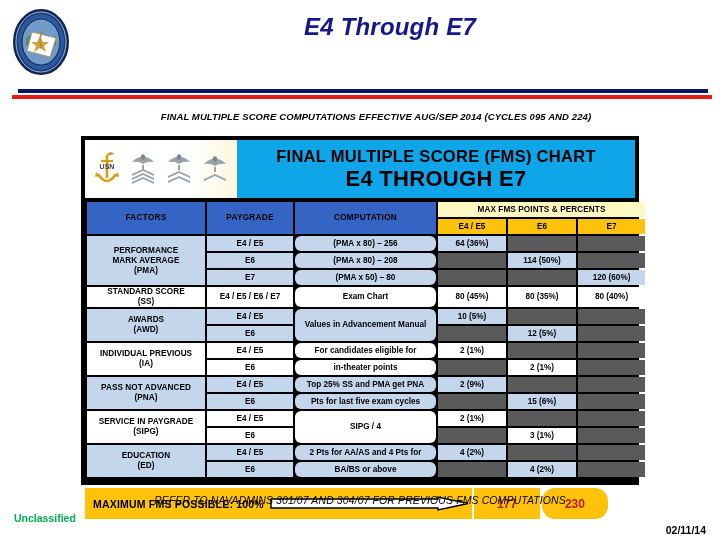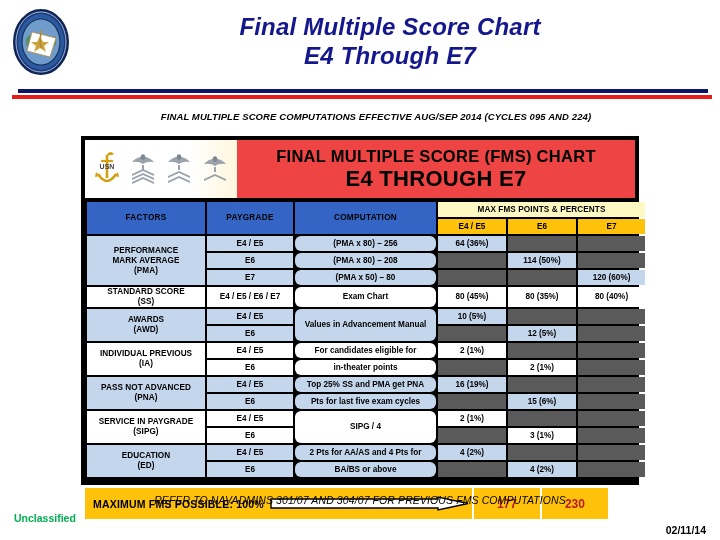--- a/index.html
+++ b/index.html
@@ -91,21 +91,21 @@
     background: #000000;
     border: 1px solid #000000;
     box-sizing: border-box;
     padding: 3px;
   }
 
   
   #chart-banner {
     height: 58px;
     display: flex;
-    background: #ef4444;
+    background: #0ea5e9;
     position: relative;
   }
   #rank-insignia {
     width: 152px;
     background: linear-gradient(to right, #ffffff 70%, #fff6dd 100%);
     display: flex;
     align-items: center;
     justify-content: space-around;
     padding: 0 4px;
     box-sizing: border-box;
@@ -216,21 +216,21 @@
   .max-val-cell {
     background: #ffc20a;
     display: flex;
     align-items: center;
     justify-content: center;
     font-size: 12px;
     font-weight: bold;
     color: #b91c1c;
   }
   .mv1 { flex: 0 0 66px; }
-  .mv2 { flex: 0 0 66px; }
+  .mv2 { flex: 0 0 66px; border-radius: 13px; }
   .mv3 { flex: 0 0 65px; }
 
   
   #refer-note {
     position: absolute;
     left: 0;
     right: 0;
     top: 494px;
     text-align: center;
     font-size: 10.5px;
@@ -271,21 +271,20 @@
       <path d="M14 30 q8 -7 16 -3 q9 4 14 1 l0 9 q-7 4 -15 0 q-8 -4 -15 1 z" fill="#4f8a4f" opacity="0.75"></path>
       <path d="M20 24 L44 30 L38 49 L15 43 Z" fill="#ffffff" stroke="#b08a3e" stroke-width="0.8"></path>
       <path d="M28 28 l3 6 l6 0 l-5 4 l2 6 l-6 -4 l-6 4 l2 -6 l-5 -4 l6 0 z" fill="#cfa33b"></path>
       <path d="M30 22 q-3 9 -1 18" stroke="#b08a3e" stroke-width="1.6" fill="none"></path>
       <ellipse cx="29" cy="34" rx="27" ry="32" fill="none" stroke="#0f2452" stroke-width="2"></ellipse>
       <ellipse cx="29" cy="34" rx="25" ry="30" fill="none" stroke="#d8e2f0" stroke-width="0.7"></ellipse>
     </svg>
   </div>
 
   <div id="title-block">
-    <div>Final Multiple Score Chart</div>
     <div>E4 Through E7</div>
   </div>
 
   <div id="divider-bars">
     <div class="bar-navy"></div>
     <div class="bar-red"></div>
   </div>
 </div>
 
 <div id="effective-caption">FINAL MULTIPLE SCORE COMPUTATIONS EFFECTIVE AUG/SEP 2014 (CYCLES 095 AND 224)</div>
@@ -424,21 +423,21 @@
           <td class="c-white pts-cell">2 (1%)</td>
           <td class="c-gray"></td>
         </tr>
         <tr>
           <td class="c-blue factor-cell" rowspan="2">
             <div>PASS NOT ADVANCED</div>
             <div>(PNA)</div>
           </td>
           <td class="c-blue pg-cell">E4 / E5</td>
           <td class="c-blue comp-cell">Top 25% SS and PMA get PNA</td>
-          <td class="c-blue pts-cell">16 (19%)</td>
+          <td class="c-blue pts-cell">2 (9%)</td>
           <td class="c-gray"></td>
           <td class="c-gray"></td>
         </tr>
         <tr>
           <td class="c-blue pg-cell">E6</td>
           <td class="c-blue comp-cell">Pts for last five exam cycles</td>
           <td class="c-gray"></td>
           <td class="c-blue pts-cell">15 (6%)</td>
           <td class="c-gray"></td>
         </tr>

